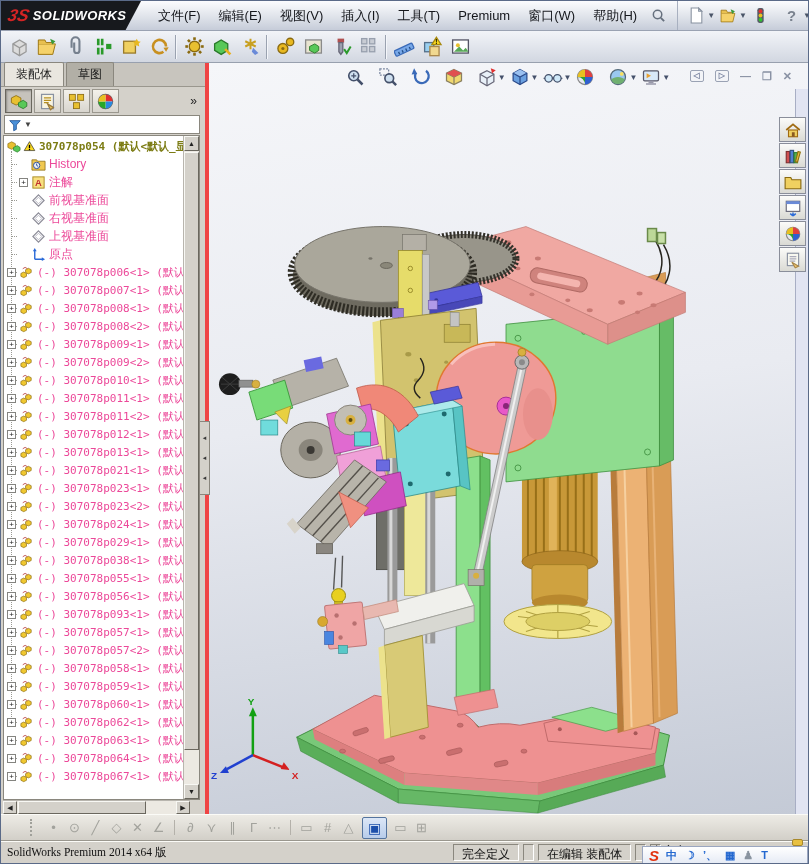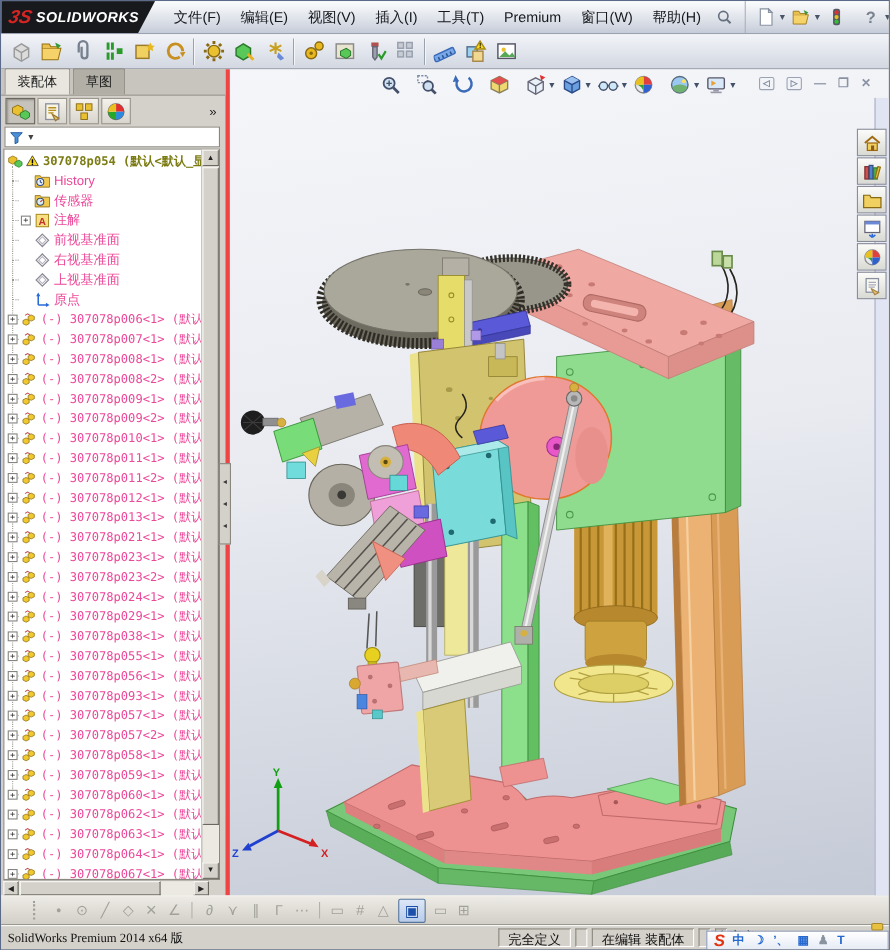--- a/index.html
+++ b/index.html
@@ -622,27 +622,20 @@
         <div data-repeat="feature_panel.tree.items">
 
             <div class="trow special" data-name="tree-item">
               <span class="expander" data-name="expand-icon" style="visibility: hidden;">+</span>
               <svg class="ticon" data-name="history-folder-icon">
                 <use href="#history-folder-icon"></use>
               </svg>
               <span class="tlabel">History</span>
             </div>
 
-            <div class="trow special" data-name="tree-item">
-              <span class="expander" data-name="expand-icon" style="visibility: hidden;">+</span>
-              <svg class="ticon" data-name="sensors-folder-icon">
-                <use href="#sensors-folder-icon"></use>
-              </svg>
-              <span class="tlabel">传感器</span>
-            </div>
 
             <div class="trow special" data-name="tree-item">
               <span class="expander" data-name="expand-icon">+</span>
               <svg class="ticon" data-name="annotations-icon">
                 <use href="#annotations-icon"></use>
               </svg>
               <span class="tlabel">注解</span>
             </div>
 
             <div class="trow special" data-name="tree-item">

